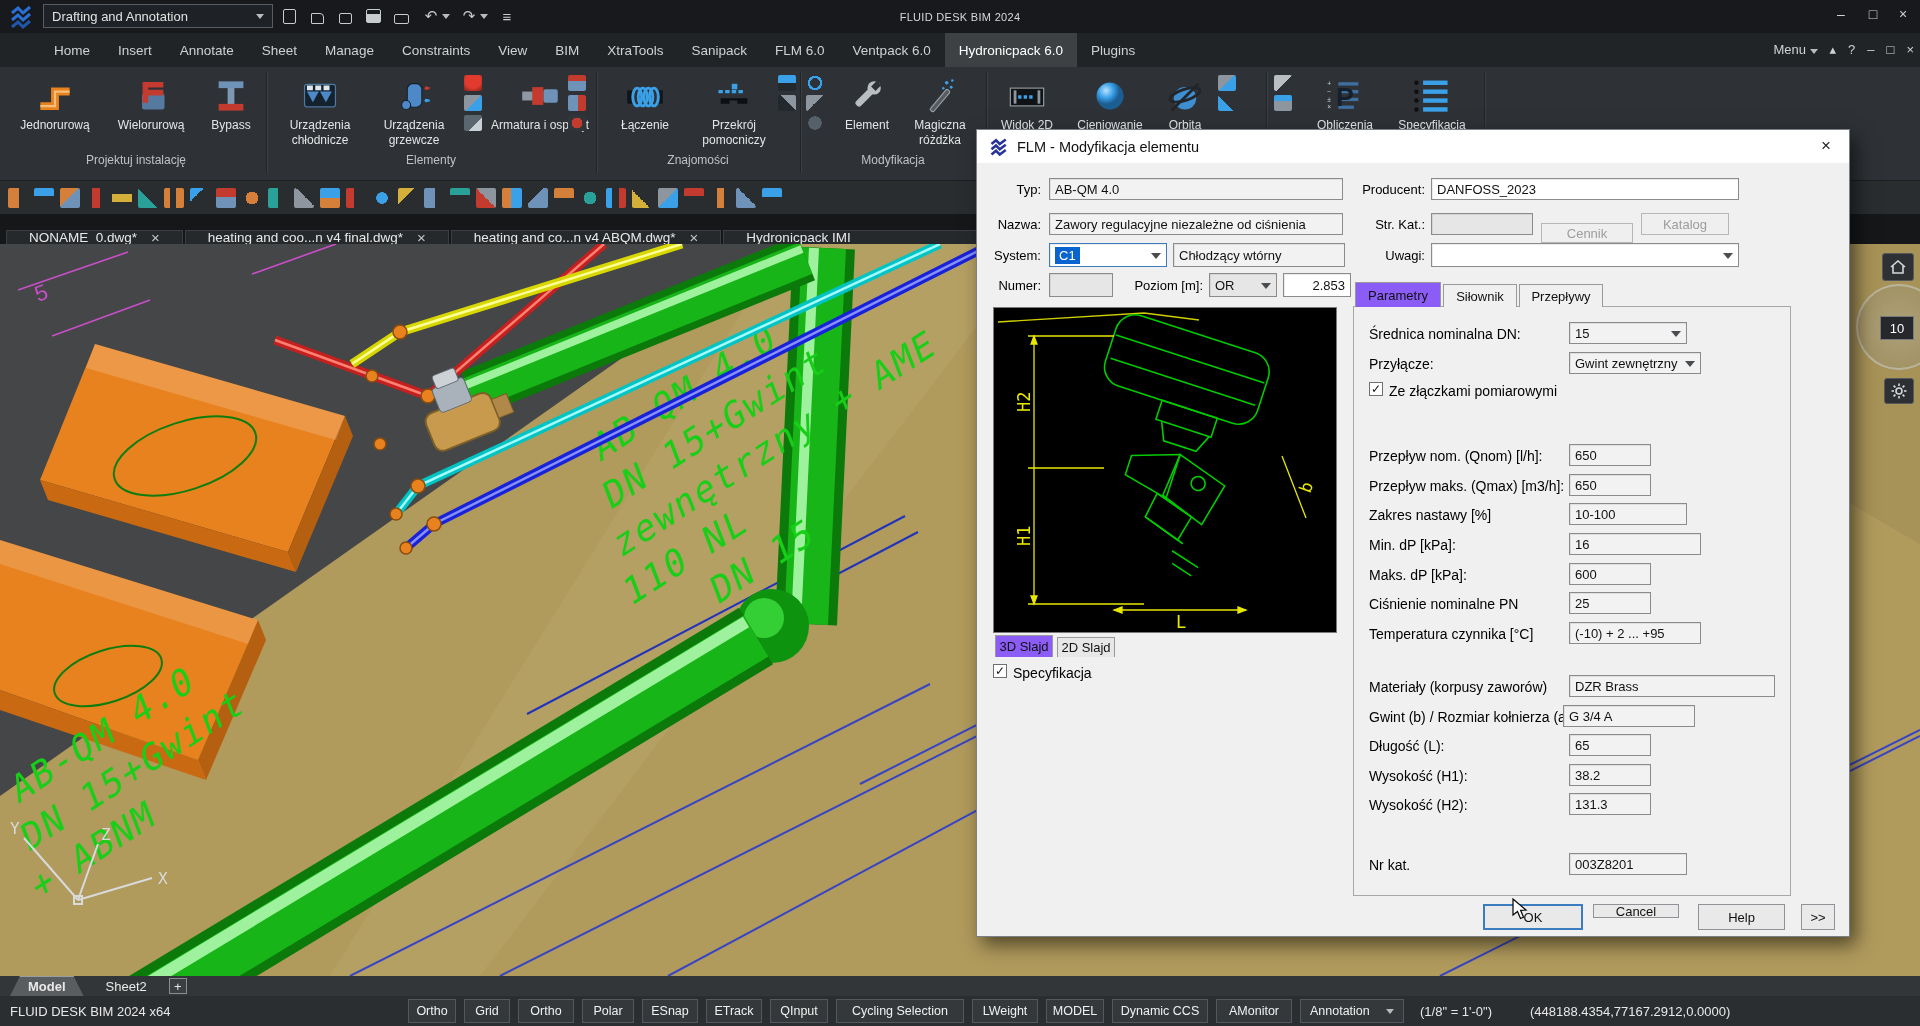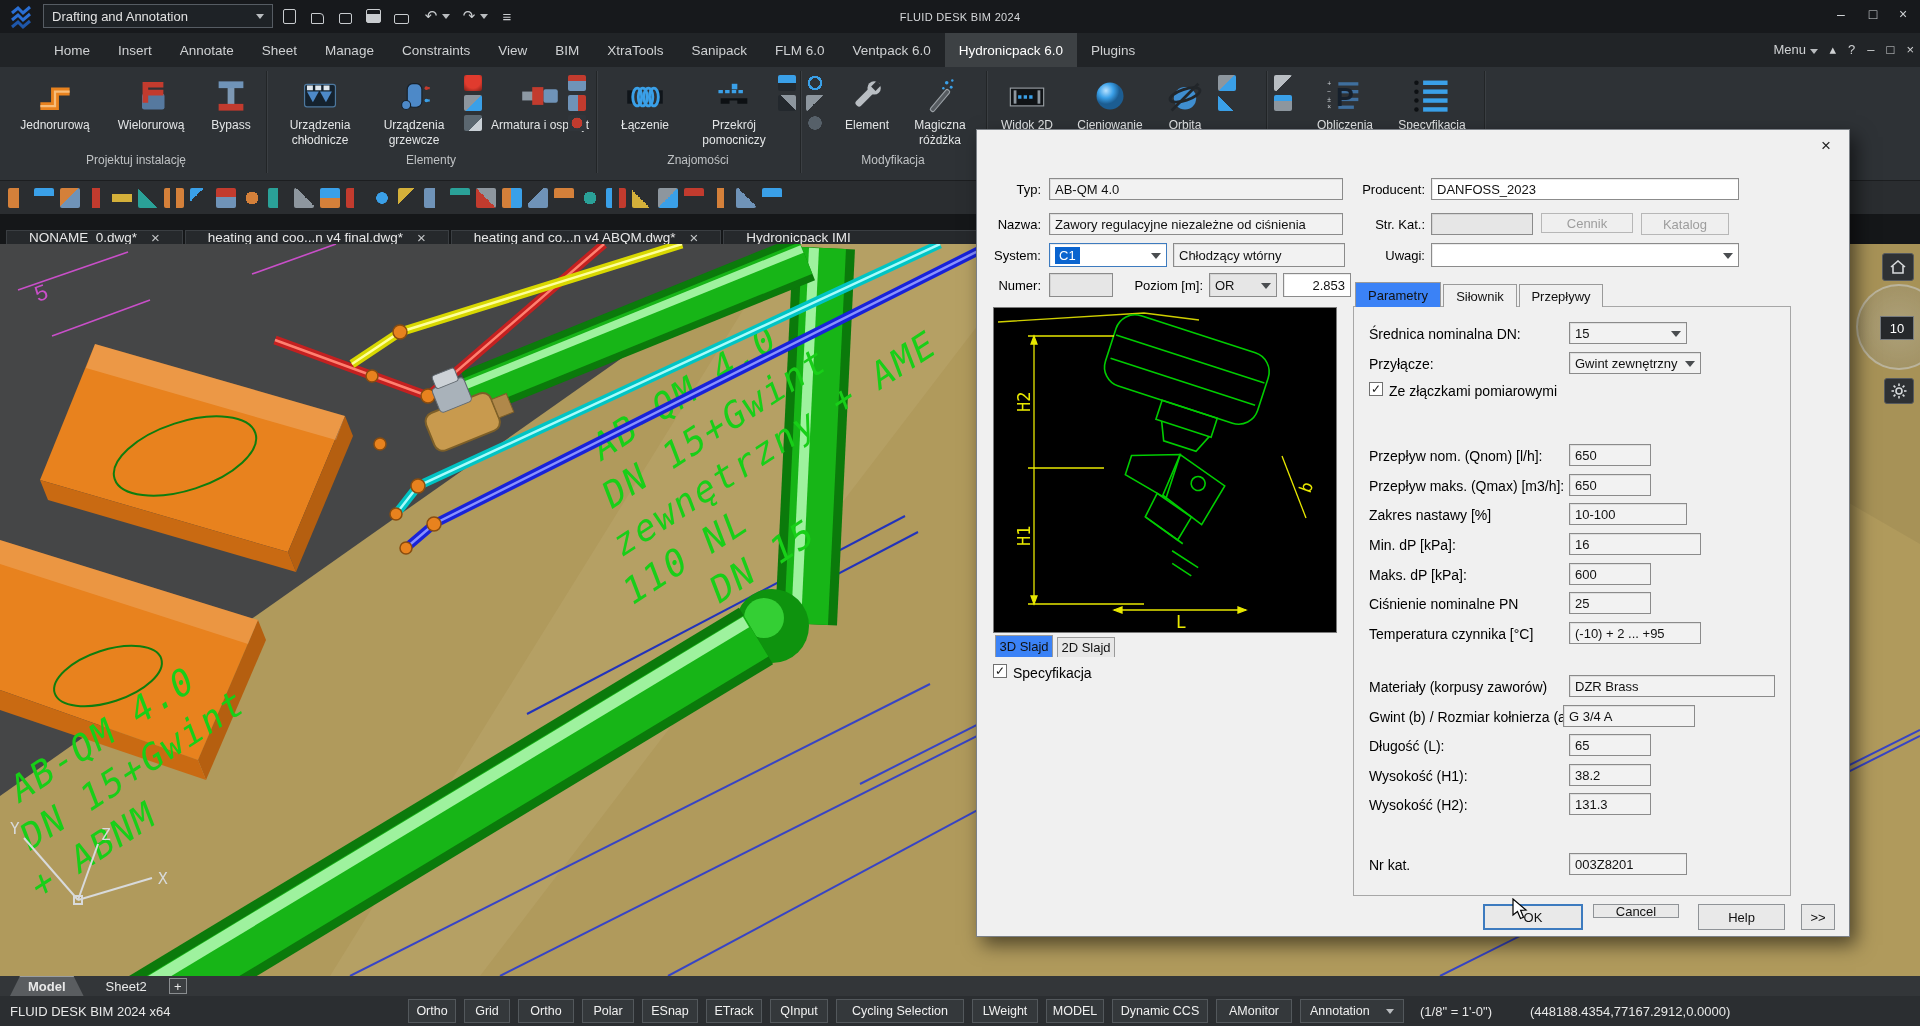--- a/index.html
+++ b/index.html
@@ -70,21 +70,21 @@
   .fld.white{background:#fff;}
   .fld.gray{background:#e6e6e6;}
   .fld.right{justify-content:flex-end;}
   .ddarrow{position:absolute;right:5px;top:50%;margin-top:-2px;width:0;height:0;border-left:5px solid transparent;border-right:5px solid transparent;border-top:6px solid #4a4d50;}
   .selhl{background:#0a64cf;color:#fff;padding:1px 4px;}
   .btn{position:absolute;background:#e9e9e9;border:1px solid #8f9397;display:flex;align-items:center;justify-content:center;
        font-size:13px;color:#111;}
   .btn.disabled{color:#9d9d9d;border-color:#b7b7b7;background:#efefef;}
   .btn.focus{border:2px solid #3d7bbf;}
   .tab{position:absolute;background:#f0f0f0;border:1px solid #9a9a9a;border-bottom:none;display:flex;align-items:center;justify-content:center;font-size:13px;color:#111;}
-  .tab.active{background:#3b82f6;z-index:2;}
+  .tab.active{background:#8b5cf6;z-index:2;}
   .panelbox{position:absolute;border:1px solid #a7a7a7;background:#f0f0f0;}
   .chk{position:absolute;width:14px;height:14px;background:#fff;border:1px solid #707070;display:flex;align-items:center;justify-content:center;
        font-size:12px;color:#1a1a1a;line-height:1;}
 
   
   .sheetbar{left:0;top:976px;width:1920px;height:20px;background:#333639;display:flex;align-items:stretch;padding-left:10px;gap:4px;}
   .sheettab{display:flex;align-items:center;padding:0 18px;font-size:13px;color:#e9e9e9;
             clip-path:polygon(10px 0,calc(100% - 10px) 0,100% 100%,0 100%);}
   .sheettab.active{background:#5a5d60;font-weight:bold;border-top:1px solid #9a9da0;}
   .addsheet{align-self:center;width:18px;height:16px;border:1px solid #8a8d90;background:#3c3f42;color:#e9e9e9;
@@ -633,20 +633,28 @@
             <line x1="2.6" y1="2.6" x2="4.4" y2="4.4"></line>
             <line x1="11.6" y1="11.6" x2="13.4" y2="13.4"></line>
             <line x1="2.6" y1="13.4" x2="4.4" y2="11.6"></line>
             <line x1="11.6" y1="4.4" x2="13.4" y2="2.6"></line>
           </g>
       </svg>
     </div>
   </div>
 
   <div class="abs dialog">
+    <div class="dlg-title">
+      <svg width="20" height="18" viewBox="0 0 26 24">
+        <path d="M3 8 l6 -5 l5 5 l8 -6" fill="none" stroke="#27339b" stroke-width="3.4"></path>
+        <path d="M3 15 l6 -5 l5 5 l8 -6" fill="none" stroke="#27339b" stroke-width="3.4"></path>
+        <path d="M3 22 l6 -5 l5 5 l8 -6" fill="none" stroke="#27339b" stroke-width="3.4"></path>
+      </svg>
+      <span class="t">FLM - Modyfikacja elementu</span>
+    </div>
     <div class="dlg-x">
         <span>×</span>
       </div>
 
     <div class="lbl" style="left:0;top:52px;width:64px">Typ:</div>
     <div class="fld" style="left:72px;top:48px;width:294px;height:22px">
         <span>AB-QM 4.0</span>
       </div>
 
     <div class="lbl" style="left:0;top:87px;width:64px">Nazwa:</div>
@@ -678,21 +686,21 @@
 
     <div class="lbl" style="left:368px;top:52px;width:80px">Producent:</div>
     <div class="fld white" style="left:454px;top:48px;width:308px;height:22px">
         <span>DANFOSS_2023</span>
       </div>
 
     <div class="lbl" style="left:368px;top:87px;width:80px">Str. Kat.:</div>
     <div class="fld gray" style="left:454px;top:83px;width:102px;height:22px">
         <span></span>
       </div>
-    <div class="btn disabled" style="left:564px;top:83px;width:92px;height:20px">
+    <div class="btn disabled" style="left:564px;top:93px;width:92px;height:20px">
         <span>Cennik</span>
       </div>
     <div class="btn disabled" style="left:664px;top:83px;width:88px;height:22px">
         <span>Katalog</span>
       </div>
 
     <div class="lbl" style="left:368px;top:118px;width:80px">Uwagi:</div>
     <div class="fld white" style="left:454px;top:113px;width:308px;height:24px">
       <span></span>
         <span class="ddarrow"></span>

